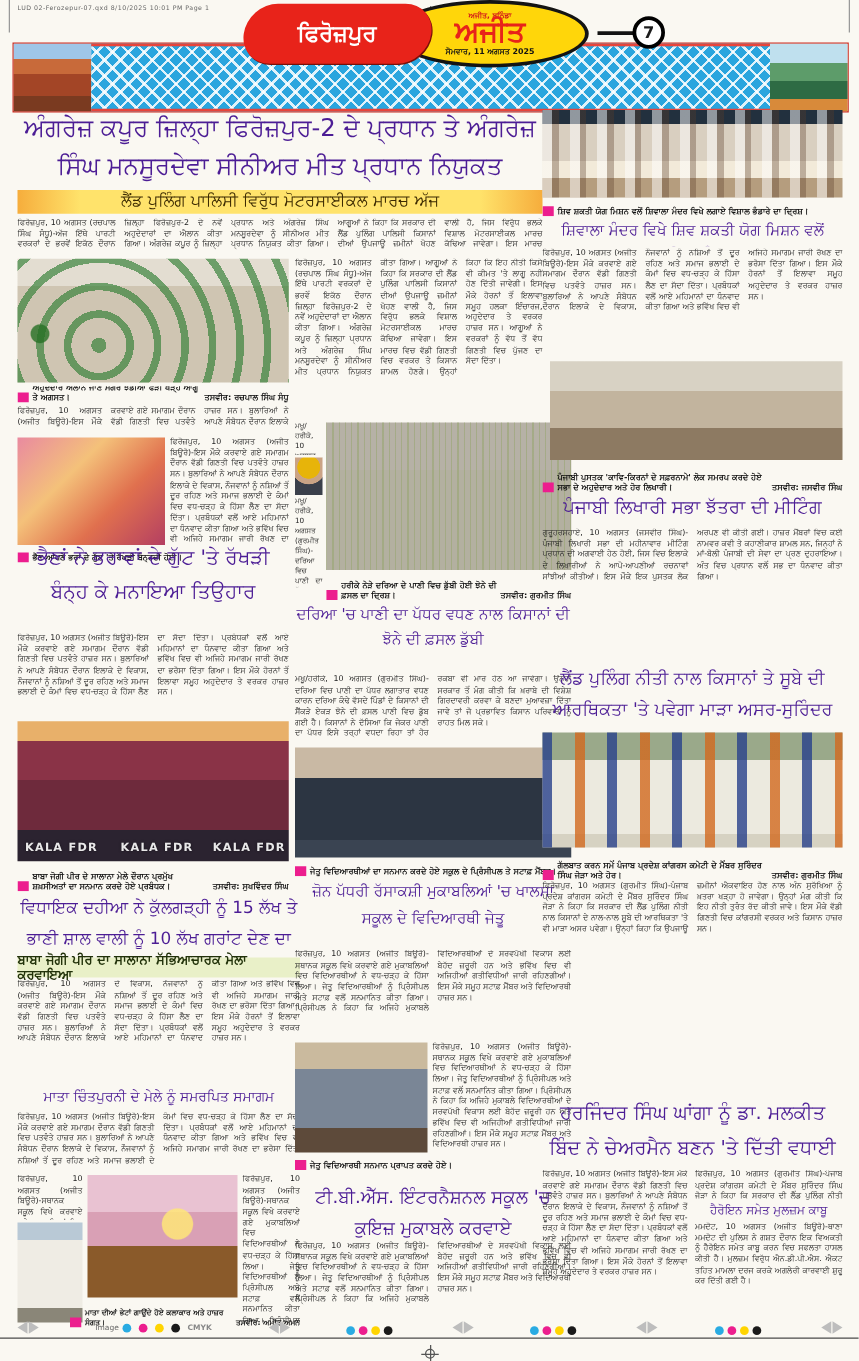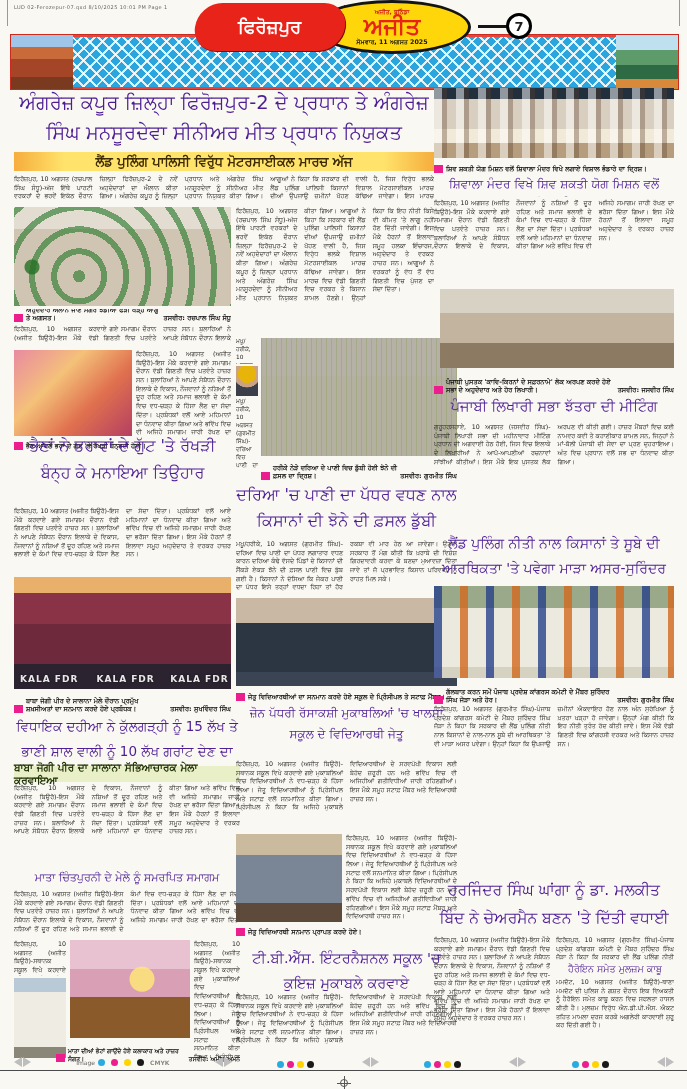--- a/index.html
+++ b/index.html
@@ -10,21 +10,21 @@
   .hl{position:absolute;font-weight:400;color:#4c1d95;text-align:center;overflow:hidden}
   .bodytxt{position:absolute;font-size:6.3px;line-height:1.38;text-align:justify;
            overflow:hidden;column-gap:7px;word-break:break-word;color:#222}
   .c2{column-count:2}.c3{column-count:3}.c5{column-count:5}
   .cap{position:absolute;font-size:6.6px;font-weight:700;line-height:1.25;display:flex;
        gap:3px;align-items:flex-end;overflow:hidden;color:#111}
   .cap::before{content:"";width:9px;height:8px;background:#ec1e8e;flex:none;margin-top:1px}
   .cap .txt{flex:1}
   .cap .credit{white-space:nowrap;font-weight:700}
   .subyellow{background:linear-gradient(90deg,#f6ad3c,#ffe36b 12% 88%,#f6ad3c);
-             color:#3c2a00;display:flex;align-items:center;justify-content:center;font-weight:700}
+             color:#3c2a00;display:flex;align-items:center;justify-content:center;font-weight:400}
   .subgreen{background:#e9f0c8;color:#22320a;display:flex;align-items:center;justify-content:center;font-weight:700}
   
   .mast{position:absolute;left:10px;top:34px;width:667px;height:54px;border:1px solid #cc2a1e;display:flex}
   .mh-band{flex:1;border-top:2px solid #e8443a;border-bottom:2px solid #e8443a;
     background:
       repeating-linear-gradient(45deg,rgba(255,255,255,0) 0 7px,rgba(255,255,255,.85) 7px 9px),
       repeating-linear-gradient(-45deg,rgba(255,255,255,0) 0 7px,rgba(255,255,255,.85) 7px 9px),
       #2aa5de}
   .mh-photo-l{width:62px;background:linear-gradient(180deg,#9fc6e8 0 22%,#c86a3a 22% 45%,#a34526 45% 78%,#7a3a20 78%)}
   .mh-photo-r{width:62px;background:linear-gradient(180deg,#bfe0ee 0 28%,#5d9c6a 28% 55%,#2e6b44 55% 82%,#d88a3a 82%)}
@@ -152,21 +152,21 @@
 </div>
 
 <div class="bodytxt" style="left:236px;top:338px;width:22px;height:26px;font-size:5.8px">ਮਖੂ/ਹਰੀਕੇ, 10 ਅਗਸਤ (ਗੁਰਮੀਤ ਸਿੰਘ)-ਦਰਿਆ ਵਿਚ ਪਾਣੀ ਦਾ ਪੱਧਰ ਲਗਾਤਾਰ ਵਧਣ ਕਾਰਨ ਦਰਿਆ ਕੰਢੇ ਵੱਸਦੇ ਪਿੰਡਾਂ ਦੇ ਕਿਸਾਨਾਂ ਦੀ ਸੈਂਕੜੇ ਏਕੜ ਝੋਨੇ ਦੀ ਫ਼ਸਲ ਪਾਣੀ ਵਿਚ ਡੁੱਬ ਗਈ ਹੈ। ਕਿਸਾਨਾਂ ਨੇ ਦੱਸਿਆ ਕਿ ਜੇਕਰ ਪਾਣੀ ਦਾ ਪੱਧਰ ਇਸੇ ਤਰ੍ਹਾਂ ਵਧਦਾ ਰਿਹਾ ਤਾਂ ਹੋਰ ਰਕਬਾ ਵੀ ਮਾਰ ਹੇਠ ਆ ਜਾਵੇਗਾ। ਉਨ੍ਹਾਂ ਸਰਕਾਰ ਤੋਂ ਮੰਗ ਕੀਤੀ ਕਿ ਖ਼ਰਾਬੇ ਦੀ ਵਿਸ਼ੇਸ਼ ਗਿਰਦਾਵਰੀ ਕਰਵਾ ਕੇ ਬਣਦਾ ਮੁਆਵਜ਼ਾ ਦਿੱਤਾ ਜਾਵੇ ਤਾਂ ਜੋ ਪ੍ਰਭਾਵਿਤ ਕਿਸਾਨ ਪਰਿਵਾਰਾਂ ਨੂੰ ਰਾਹਤ ਮਿਲ ਸਕੇ।</div>
 <div class="photo ph-mug" style="left:236px;top:366px;width:22px;height:30px"></div>
 <div class="bodytxt" style="left:236px;top:398px;width:22px;height:72px;font-size:5.8px">ਮਖੂ/ਹਰੀਕੇ, 10 ਅਗਸਤ (ਗੁਰਮੀਤ ਸਿੰਘ)-ਦਰਿਆ ਵਿਚ ਪਾਣੀ ਦਾ ਪੱਧਰ ਲਗਾਤਾਰ ਵਧਣ ਕਾਰਨ ਦਰਿਆ ਕੰਢੇ ਵੱਸਦੇ ਪਿੰਡਾਂ ਦੇ ਕਿਸਾਨਾਂ ਦੀ ਸੈਂਕੜੇ ਏਕੜ ਝੋਨੇ ਦੀ ਫ਼ਸਲ ਪਾਣੀ ਵਿਚ ਡੁੱਬ ਗਈ ਹੈ। ਕਿਸਾਨਾਂ ਨੇ ਦੱਸਿਆ ਕਿ ਜੇਕਰ ਪਾਣੀ ਦਾ ਪੱਧਰ ਇਸੇ ਤਰ੍ਹਾਂ ਵਧਦਾ ਰਿਹਾ ਤਾਂ ਹੋਰ ਰਕਬਾ ਵੀ ਮਾਰ ਹੇਠ ਆ ਜਾਵੇਗਾ। ਉਨ੍ਹਾਂ ਸਰਕਾਰ ਤੋਂ ਮੰਗ ਕੀਤੀ ਕਿ ਖ਼ਰਾਬੇ ਦੀ ਵਿਸ਼ੇਸ਼ ਗਿਰਦਾਵਰੀ ਕਰਵਾ ਕੇ ਬਣਦਾ ਮੁਆਵਜ਼ਾ ਦਿੱਤਾ ਜਾਵੇ ਤਾਂ ਜੋ ਪ੍ਰਭਾਵਿਤ ਕਿਸਾਨ ਪਰਿਵਾਰਾਂ ਨੂੰ ਰਾਹਤ ਮਿਲ ਸਕੇ।</div>
 <div class="photo ph-flood" style="left:261px;top:338px;width:196px;height:118px"></div>
 <div class="cap" style="left:261px;top:458px;width:196px;height:22px">
   <span class="txt">ਹਰੀਕੇ ਨੇੜੇ ਦਰਿਆ ਦੇ ਪਾਣੀ ਵਿਚ ਡੁੱਬੀ ਹੋਈ ਝੋਨੇ ਦੀ ਫ਼ਸਲ ਦਾ ਦ੍ਰਿਸ਼।</span>
   <span class="credit">ਤਸਵੀਰ: ਗੁਰਮੀਤ ਸਿੰਘ</span>
 </div>
-<div class="hl" style="left:236px;top:482px;width:221px;height:54px;font-size:16px;line-height:1.65">ਦਰਿਆ 'ਚ ਪਾਣੀ ਦਾ ਪੱਧਰ ਵਧਣ ਨਾਲ ਕਿਸਾਨਾਂ ਦੀ ਝੋਨੇ ਦੀ ਫ਼ਸਲ ਡੁੱਬੀ</div>
+<div class="hl" style="left:236px;top:482px;width:221px;height:54px;font-size:12px;line-height:1.65">ਦਰਿਆ 'ਚ ਪਾਣੀ ਦਾ ਪੱਧਰ ਵਧਣ ਨਾਲ ਕਿਸਾਨਾਂ ਦੀ ਝੋਨੇ ਦੀ ਫ਼ਸਲ ਡੁੱਬੀ</div>
 <div class="bodytxt c2" style="left:236px;top:540px;width:221px;height:56px">ਮਖੂ/ਹਰੀਕੇ, 10 ਅਗਸਤ (ਗੁਰਮੀਤ ਸਿੰਘ)-ਦਰਿਆ ਵਿਚ ਪਾਣੀ ਦਾ ਪੱਧਰ ਲਗਾਤਾਰ ਵਧਣ ਕਾਰਨ ਦਰਿਆ ਕੰਢੇ ਵੱਸਦੇ ਪਿੰਡਾਂ ਦੇ ਕਿਸਾਨਾਂ ਦੀ ਸੈਂਕੜੇ ਏਕੜ ਝੋਨੇ ਦੀ ਫ਼ਸਲ ਪਾਣੀ ਵਿਚ ਡੁੱਬ ਗਈ ਹੈ। ਕਿਸਾਨਾਂ ਨੇ ਦੱਸਿਆ ਕਿ ਜੇਕਰ ਪਾਣੀ ਦਾ ਪੱਧਰ ਇਸੇ ਤਰ੍ਹਾਂ ਵਧਦਾ ਰਿਹਾ ਤਾਂ ਹੋਰ ਰਕਬਾ ਵੀ ਮਾਰ ਹੇਠ ਆ ਜਾਵੇਗਾ। ਉਨ੍ਹਾਂ ਸਰਕਾਰ ਤੋਂ ਮੰਗ ਕੀਤੀ ਕਿ ਖ਼ਰਾਬੇ ਦੀ ਵਿਸ਼ੇਸ਼ ਗਿਰਦਾਵਰੀ ਕਰਵਾ ਕੇ ਬਣਦਾ ਮੁਆਵਜ਼ਾ ਦਿੱਤਾ ਜਾਵੇ ਤਾਂ ਜੋ ਪ੍ਰਭਾਵਿਤ ਕਿਸਾਨ ਪਰਿਵਾਰਾਂ ਨੂੰ ਰਾਹਤ ਮਿਲ ਸਕੇ।</div>
 
 <div class="photo ph-students" style="left:236px;top:598px;width:221px;height:88px"></div>
 <div class="cap" style="left:236px;top:688px;width:221px;height:13px">
   <span class="txt">ਜੇਤੂ ਵਿਦਿਆਰਥੀਆਂ ਦਾ ਸਨਮਾਨ ਕਰਦੇ ਹੋਏ ਸਕੂਲ ਦੇ ਪ੍ਰਿੰਸੀਪਲ ਤੇ ਸਟਾਫ਼ ਮੈਂਬਰ।</span>
 </div>
 <div class="hl" style="left:236px;top:703px;width:221px;height:54px;font-size:12px;line-height:1.75">ਜ਼ੋਨ ਪੱਧਰੀ ਰੱਸਾਕਸ਼ੀ ਮੁਕਾਬਲਿਆਂ 'ਚ ਖਾਲਸਾ ਸਕੂਲ ਦੇ ਵਿਦਿਆਰਥੀ ਜੇਤੂ</div>
 <div class="bodytxt c2" style="left:236px;top:760px;width:221px;height:72px">ਫਿਰੋਜ਼ਪੁਰ, 10 ਅਗਸਤ (ਅਜੀਤ ਬਿਊਰੋ)-ਸਥਾਨਕ ਸਕੂਲ ਵਿਖੇ ਕਰਵਾਏ ਗਏ ਮੁਕਾਬਲਿਆਂ ਵਿਚ ਵਿਦਿਆਰਥੀਆਂ ਨੇ ਵਧ-ਚੜ੍ਹ ਕੇ ਹਿੱਸਾ ਲਿਆ। ਜੇਤੂ ਵਿਦਿਆਰਥੀਆਂ ਨੂੰ ਪ੍ਰਿੰਸੀਪਲ ਅਤੇ ਸਟਾਫ਼ ਵਲੋਂ ਸਨਮਾਨਿਤ ਕੀਤਾ ਗਿਆ। ਪ੍ਰਿੰਸੀਪਲ ਨੇ ਕਿਹਾ ਕਿ ਅਜਿਹੇ ਮੁਕਾਬਲੇ ਵਿਦਿਆਰਥੀਆਂ ਦੇ ਸਰਵਪੱਖੀ ਵਿਕਾਸ ਲਈ ਬੇਹੱਦ ਜ਼ਰੂਰੀ ਹਨ ਅਤੇ ਭਵਿੱਖ ਵਿਚ ਵੀ ਅਜਿਹੀਆਂ ਗਤੀਵਿਧੀਆਂ ਜਾਰੀ ਰਹਿਣਗੀਆਂ। ਇਸ ਮੌਕੇ ਸਮੂਹ ਸਟਾਫ਼ ਮੈਂਬਰ ਅਤੇ ਵਿਦਿਆਰਥੀ ਹਾਜ਼ਰ ਸਨ।</div>
 
 <div class="photo ph-quiz" style="left:236px;top:834px;width:106px;height:88px"></div>
@@ -179,21 +179,21 @@
 
 <div class="photo ph-banquet" style="left:434px;top:88px;width:240px;height:70px"></div>
 <div class="cap" style="left:434px;top:160px;width:240px;height:13px">
   <span class="txt">ਸ਼ਿਵ ਸ਼ਕਤੀ ਯੋਗ ਮਿਸ਼ਨ ਵਲੋਂ ਸ਼ਿਵਾਲਾ ਮੰਦਰ ਵਿਖੇ ਲਗਾਏ ਵਿਸ਼ਾਲ ਭੰਡਾਰੇ ਦਾ ਦ੍ਰਿਸ਼।</span>
 </div>
 <div class="hl" style="left:434px;top:175px;width:240px;height:22px;font-size:12px;line-height:1.6">ਸ਼ਿਵਾਲਾ ਮੰਦਰ ਵਿਖੇ ਸ਼ਿਵ ਸ਼ਕਤੀ ਯੋਗ ਮਿਸ਼ਨ ਵਲੋਂ ਲਗਾਇਆ ਭੰਡਾਰਾ</div>
 <div class="bodytxt c3" style="left:434px;top:199px;width:240px;height:88px">ਫਿਰੋਜ਼ਪੁਰ, 10 ਅਗਸਤ (ਅਜੀਤ ਬਿਊਰੋ)-ਇਸ ਮੌਕੇ ਕਰਵਾਏ ਗਏ ਸਮਾਗਮ ਦੌਰਾਨ ਵੱਡੀ ਗਿਣਤੀ ਵਿਚ ਪਤਵੰਤੇ ਹਾਜ਼ਰ ਸਨ। ਬੁਲਾਰਿਆਂ ਨੇ ਆਪਣੇ ਸੰਬੋਧਨ ਦੌਰਾਨ ਇਲਾਕੇ ਦੇ ਵਿਕਾਸ, ਨੌਜਵਾਨਾਂ ਨੂੰ ਨਸ਼ਿਆਂ ਤੋਂ ਦੂਰ ਰਹਿਣ ਅਤੇ ਸਮਾਜ ਭਲਾਈ ਦੇ ਕੰਮਾਂ ਵਿਚ ਵਧ-ਚੜ੍ਹ ਕੇ ਹਿੱਸਾ ਲੈਣ ਦਾ ਸੱਦਾ ਦਿੱਤਾ। ਪ੍ਰਬੰਧਕਾਂ ਵਲੋਂ ਆਏ ਮਹਿਮਾਨਾਂ ਦਾ ਧੰਨਵਾਦ ਕੀਤਾ ਗਿਆ ਅਤੇ ਭਵਿੱਖ ਵਿਚ ਵੀ ਅਜਿਹੇ ਸਮਾਗਮ ਜਾਰੀ ਰੱਖਣ ਦਾ ਭਰੋਸਾ ਦਿੱਤਾ ਗਿਆ। ਇਸ ਮੌਕੇ ਹੋਰਨਾਂ ਤੋਂ ਇਲਾਵਾ ਸਮੂਹ ਅਹੁਦੇਦਾਰ ਤੇ ਵਰਕਰ ਹਾਜ਼ਰ ਸਨ।</div>
 
 <div class="photo ph-room" style="left:440px;top:289px;width:234px;height:79px"></div>
 <div class="cap" style="left:434px;top:370px;width:240px;height:24px">
-  <span class="txt">ਪੰਜਾਬੀ ਪੁਸਤਕ 'ਕਾਵਿ-ਕਿਰਨਾਂ ਦੇ ਸਫ਼ਰਨਾਮੇ' ਲੋਕ ਅਰਪਣ ਕਰਦੇ ਹੋਏ ਸਭਾ ਦੇ ਅਹੁਦੇਦਾਰ ਅਤੇ ਹੋਰ ਲਿਖਾਰੀ।</span>
+  <span class="txt">ਪੰਜਾਬੀ ਪੁਸਤਕ 'ਕਾਵਿ-ਕਿਰਨਾਂ ਦੇ ਸਫ਼ਰਨਾਮੇ' ਲੋਕ ਸਮਰਪ ਕਰਦੇ ਹੋਏ ਸਭਾ ਦੇ ਅਹੁਦੇਦਾਰ ਅਤੇ ਹੋਰ ਲਿਖਾਰੀ।</span>
   <span class="credit">ਤਸਵੀਰ: ਜਸਵੀਰ ਸਿੰਘ</span>
 </div>
 <div class="hl" style="left:434px;top:396px;width:240px;height:24px;font-size:14.5px;line-height:1.5">ਪੰਜਾਬੀ ਲਿਖਾਰੀ ਸਭਾ ਝੱਤਰਾ ਦੀ ਮੀਟਿੰਗ</div>
 <div class="bodytxt c2" style="left:434px;top:423px;width:240px;height:106px">ਗੁਰੂਹਰਸਹਾਏ, 10 ਅਗਸਤ (ਜਸਵੀਰ ਸਿੰਘ)-ਪੰਜਾਬੀ ਲਿਖਾਰੀ ਸਭਾ ਦੀ ਮਹੀਨਾਵਾਰ ਮੀਟਿੰਗ ਪ੍ਰਧਾਨ ਦੀ ਅਗਵਾਈ ਹੇਠ ਹੋਈ, ਜਿਸ ਵਿਚ ਇਲਾਕੇ ਦੇ ਲਿਖਾਰੀਆਂ ਨੇ ਆਪੋ-ਆਪਣੀਆਂ ਰਚਨਾਵਾਂ ਸਾਂਝੀਆਂ ਕੀਤੀਆਂ। ਇਸ ਮੌਕੇ ਇਕ ਪੁਸਤਕ ਲੋਕ ਅਰਪਣ ਵੀ ਕੀਤੀ ਗਈ। ਹਾਜ਼ਰ ਮੈਂਬਰਾਂ ਵਿਚ ਕਈ ਨਾਮਵਰ ਕਵੀ ਤੇ ਕਹਾਣੀਕਾਰ ਸ਼ਾਮਲ ਸਨ, ਜਿਨ੍ਹਾਂ ਨੇ ਮਾਂ-ਬੋਲੀ ਪੰਜਾਬੀ ਦੀ ਸੇਵਾ ਦਾ ਪ੍ਰਣ ਦੁਹਰਾਇਆ। ਅੰਤ ਵਿਚ ਪ੍ਰਧਾਨ ਵਲੋਂ ਸਭ ਦਾ ਧੰਨਵਾਦ ਕੀਤਾ ਗਿਆ।</div>
 
 <div class="hl" style="left:434px;top:531px;width:240px;height:52px;font-size:14px;line-height:1.8">ਲੈਂਡ ਪੁਲਿੰਗ ਨੀਤੀ ਨਾਲ ਕਿਸਾਨਾਂ ਤੇ ਸੂਬੇ ਦੀ ਆਰਥਿਕਤਾ 'ਤੇ ਪਵੇਗਾ ਮਾੜਾ ਅਸਰ-ਸੁਰਿੰਦਰ ਜੋੜਾ</div>
 <div class="photo ph-turbans" style="left:434px;top:586px;width:240px;height:92px"></div>
 <div class="cap" style="left:434px;top:680px;width:240px;height:24px">
   <span class="txt">ਗੱਲਬਾਤ ਕਰਨ ਸਮੇਂ ਪੰਜਾਬ ਪ੍ਰਦੇਸ਼ ਕਾਂਗਰਸ ਕਮੇਟੀ ਦੇ ਮੈਂਬਰ ਸੁਰਿੰਦਰ ਸਿੰਘ ਜੋੜਾ ਅਤੇ ਹੋਰ।</span>
   <span class="credit">ਤਸਵੀਰ: ਗੁਰਮੀਤ ਸਿੰਘ</span>

